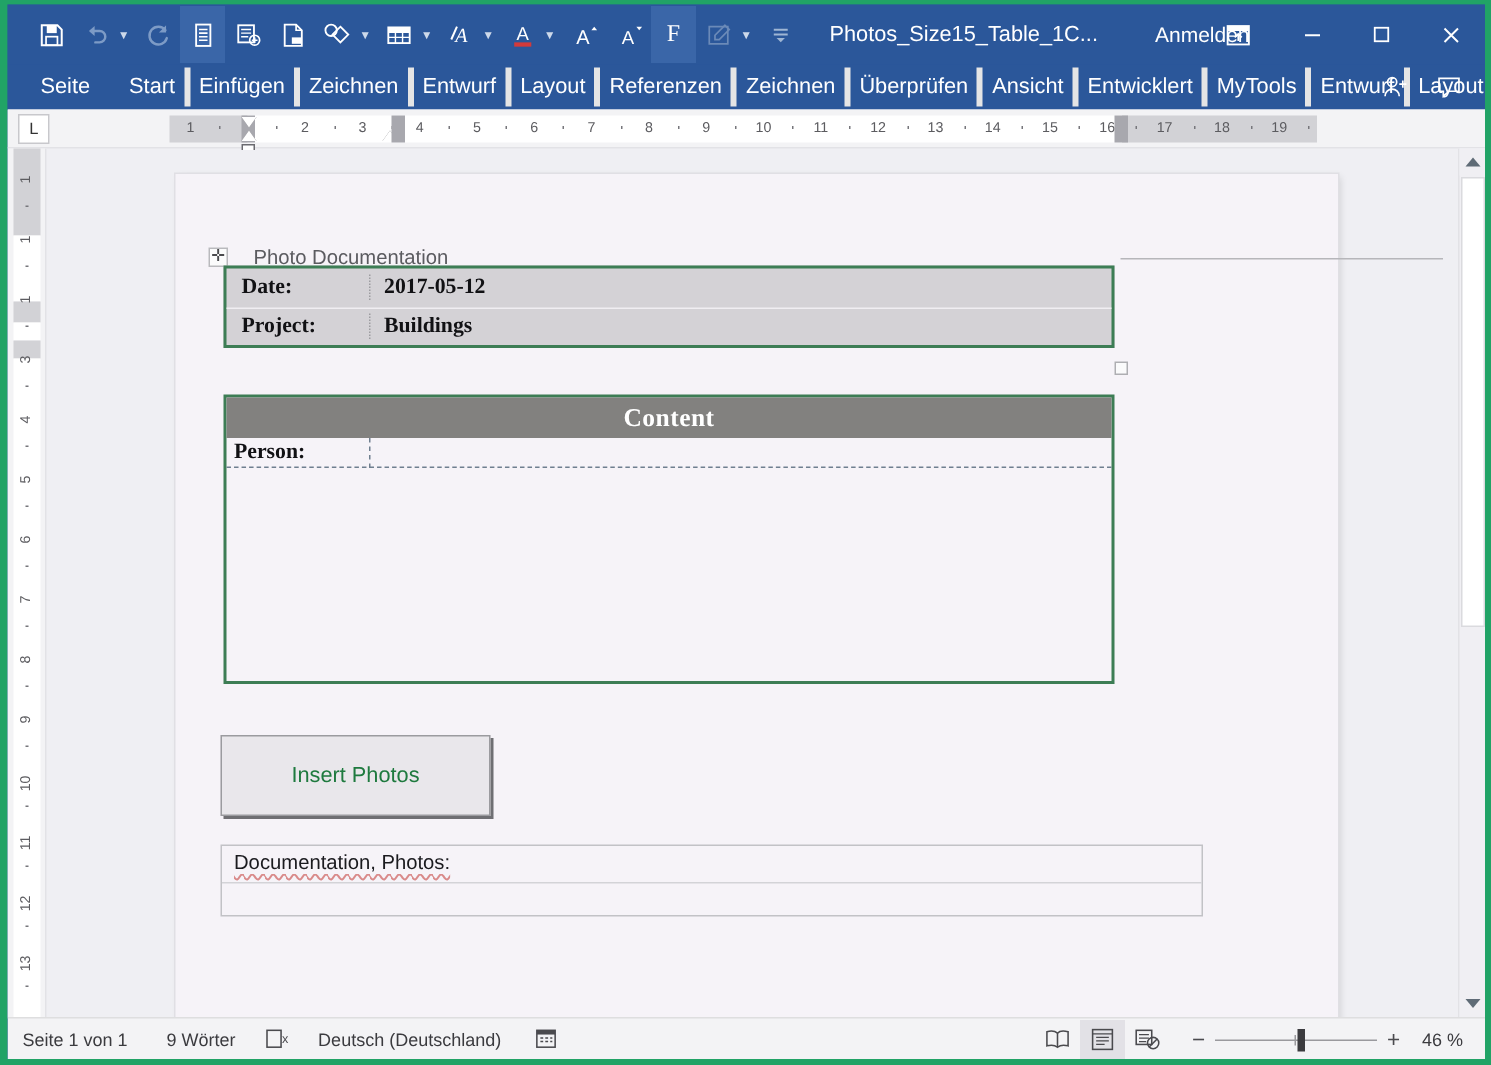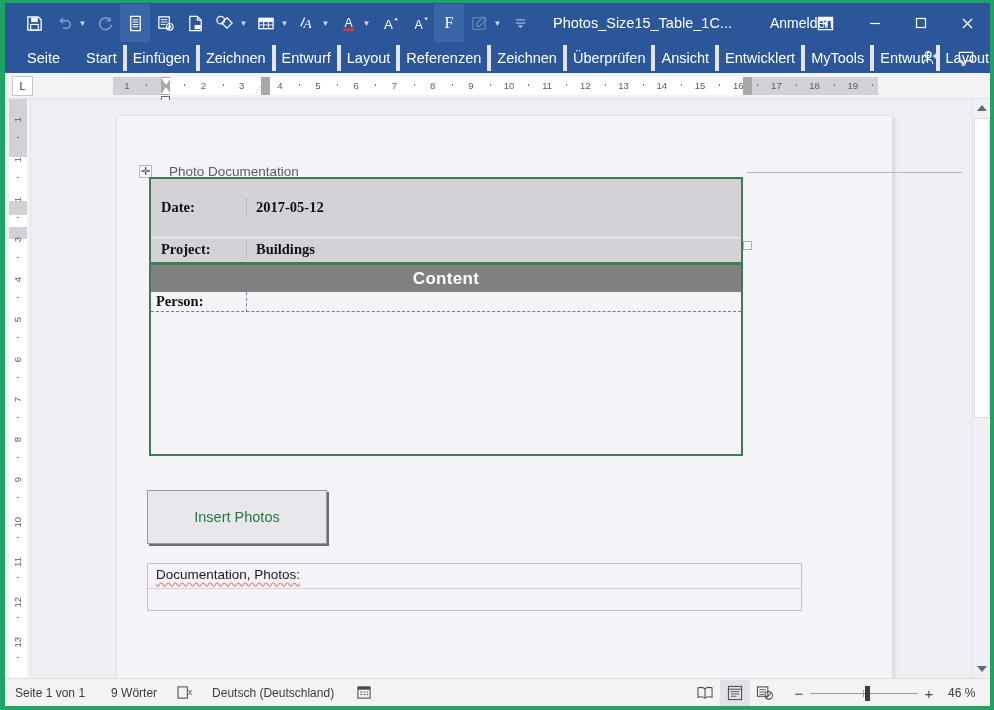--- a/index.html
+++ b/index.html
@@ -175,21 +175,21 @@
   .hrule-right {
     position: absolute; left: 630px; top: 56px; width: 215px; height: 1px;
     background: #b6b6ba;
   }
 
   
   .table1 {
     position: absolute; left: 32px; top: 61px; width: 594px;
     border: 2px solid #3d7d55; background: #d4d2d6;
   }
-  .t1row { display: flex; height: 25.5px; align-items: center; margin-top: 16px; }
+  .t1row { display: flex; height: 25.5px; align-items: center; }
   .t1row + .t1row { border-top: 1px solid #f0eef2; }
   .t1label {
     width: 95px; padding-left: 10px; font-family: "Liberation Serif", serif;
     font-weight: bold; font-size: 14.5px; color: #111114;
   }
   .t1val {
     flex: 1; padding-left: 9px; border-left: 1px dotted #9c9ca0;
     font-family: "Liberation Serif", serif; font-weight: bold;
     font-size: 14.5px; color: #111114;
   }
@@ -201,21 +201,21 @@
   
   .table2 {
     position: absolute; left: 32px; top: 147px; width: 594px; height: 193px;
     border: 2px solid #3d7d55; background: #f6f3f8;
   }
   .t2head {
     height: 27px; background: #82817f; display: flex; align-items: center;
     justify-content: center;
   }
   .t2head span {
-    font-family: Liberation Sans, sans-serif; font-weight: bold; font-size: 17px;
+    font-family: Liberation Serif, serif; font-weight: bold; font-size: 17px;
     color: #ffffff; letter-spacing: 0.3px;
   }
   .t2person {
     height: 20px; display: flex; align-items: center;
     border-bottom: 1px dashed #6f7f8f;
   }
   .t2person .lab {
     width: 95px; padding-left: 5px; font-family: "Liberation Serif", serif;
     font-weight: bold; font-size: 14.5px; color: #111114;
   }

